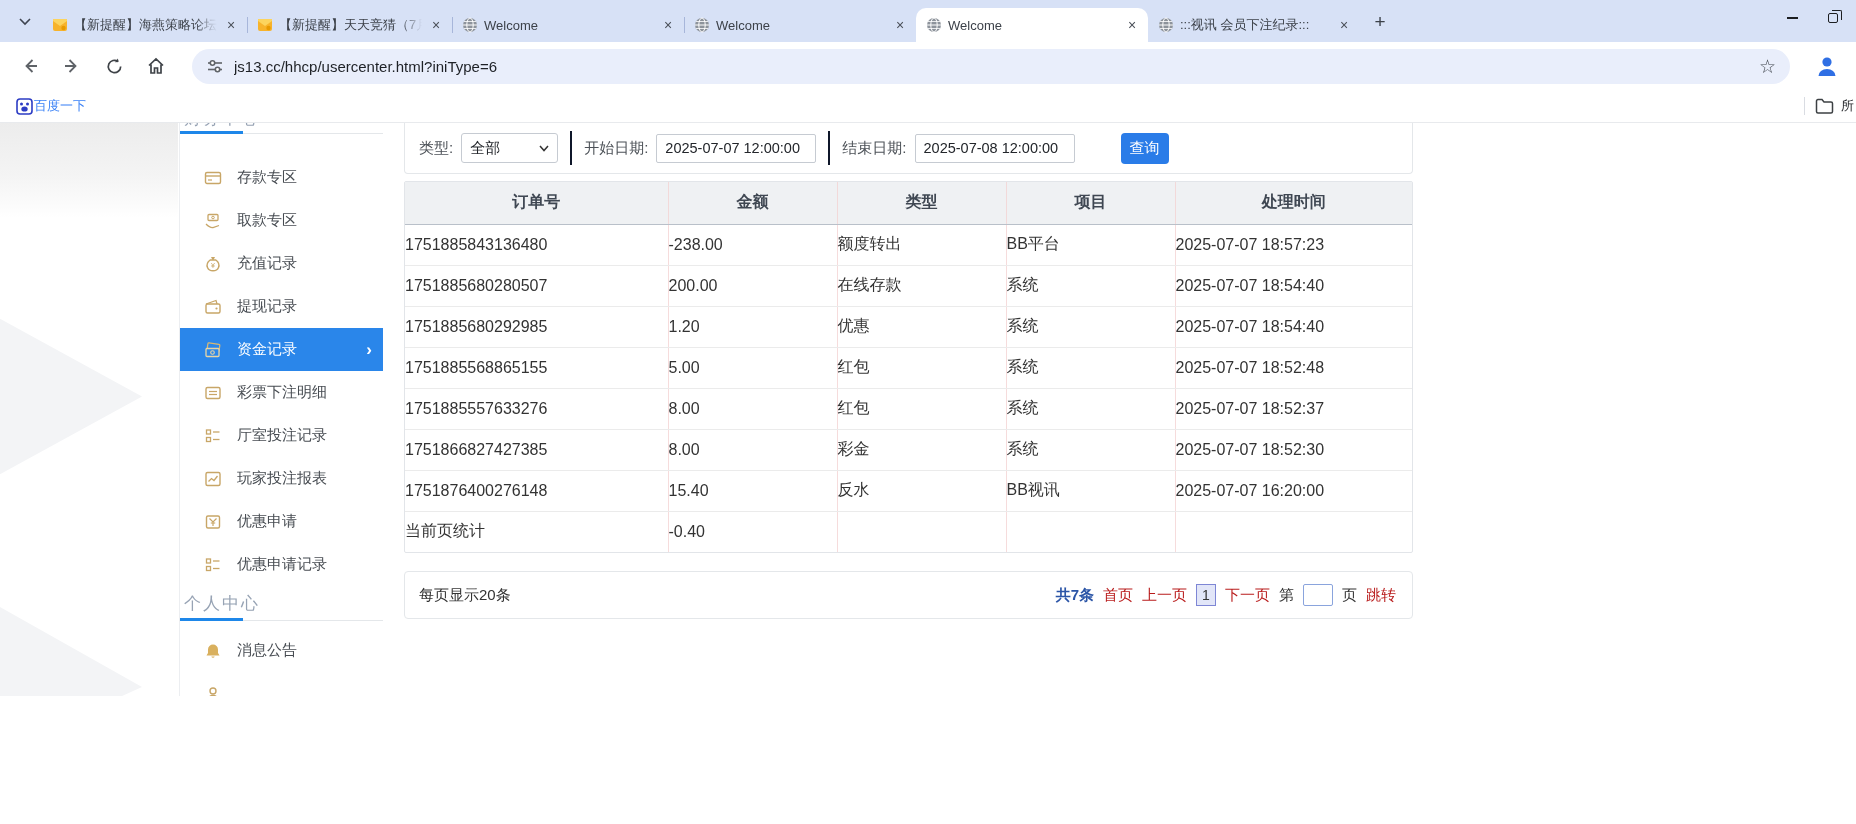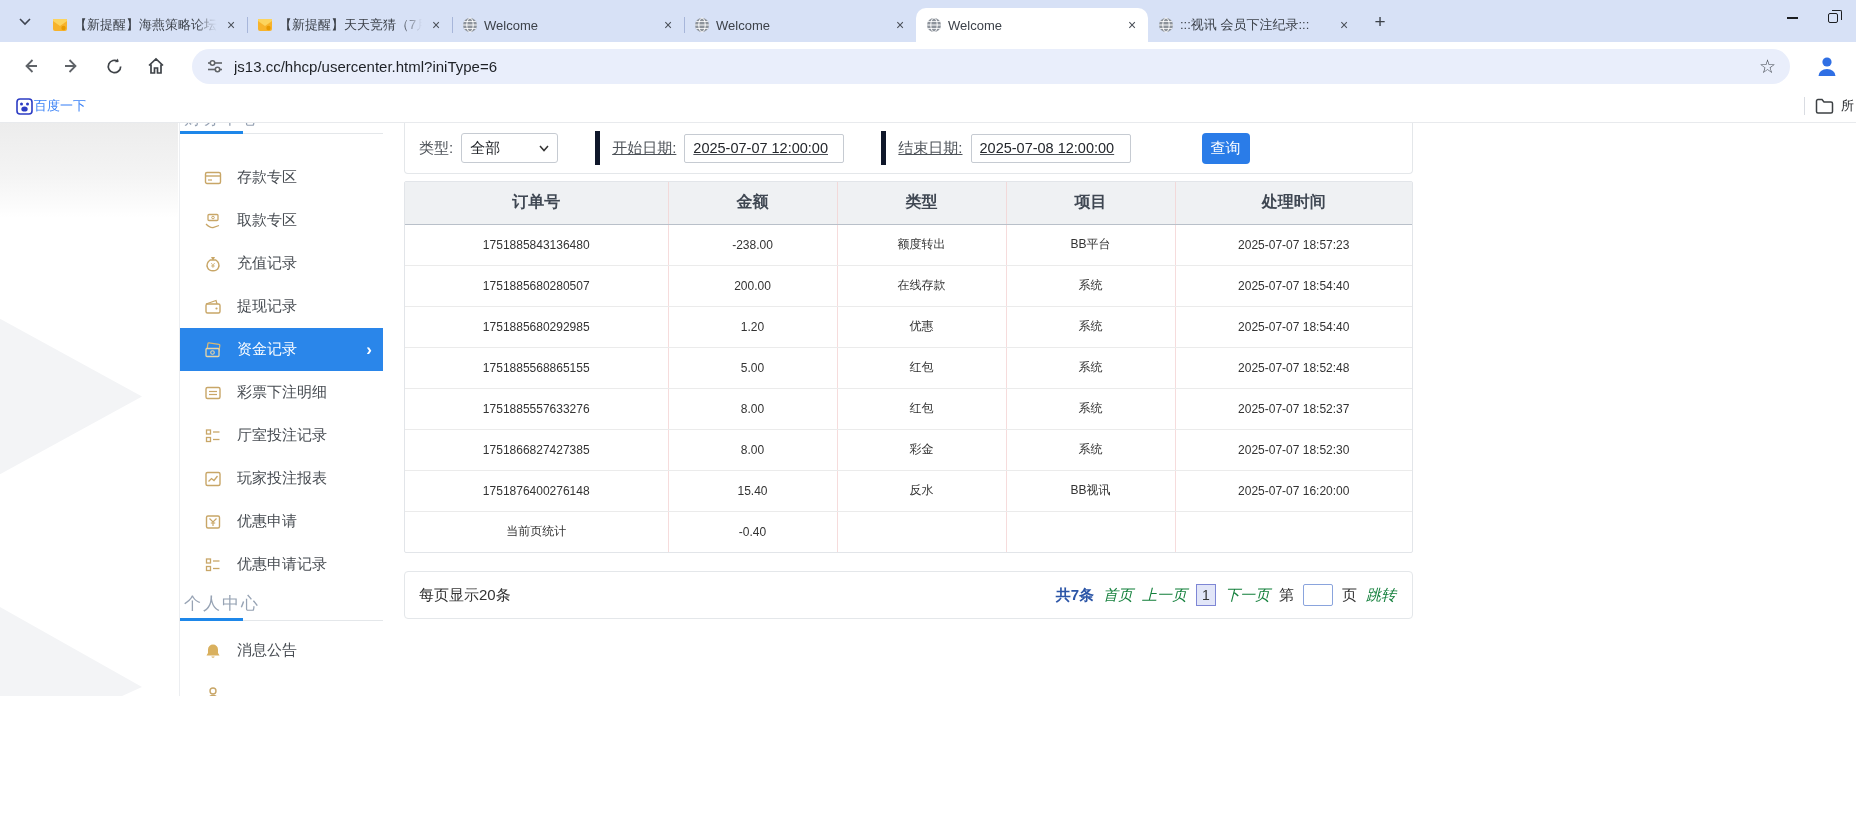--- a/index.html
+++ b/index.html
@@ -54,43 +54,43 @@
   .menu { margin-top:22px; }
   .menu2 { margin-top:8px; }
   .menu-item { height:43px; display:flex; align-items:center; padding-left:24px; gap:15px; font-size:15px; color:#474c52; position:relative; cursor:default; }
   .menu-item svg { flex:none; }
   .menu-item.active { background:#2a86ea; color:#fff; }
   .menu-item.active .chev { position:absolute; right:11px; color:#fff; font-size:17px; font-weight:bold; }
   .sec2-title-wrap { margin-top:6px; }
 
   .main { position:absolute; left:404px; top:0; width:1009px; }
   .filter-panel { height:51px; border:1px solid #e4e7ea; border-top:none; border-radius:0 0 4px 4px;
-                  display:flex; align-items:center; padding-left:14px; font-size:15px; color:#4d5258;gap:25px; }
+                  display:flex; align-items:center; padding-left:14px; font-size:15px; color:#4d5258; }
   .fgroup { display:flex; align-items:center; height:34px; padding:0 12px 0 0; }
-  .fgroup.bl { border-left:5px solid #0f172a; padding-left:12px;text-decoration:underline; }
+  .fgroup.bl { border-left:2px solid #0f172a; padding-left:12px; }
   .flabel { margin-right:8px; white-space:nowrap; }
   .fselect { width:97px; height:30px; border:1px solid #c6cbd2; border-radius:3px; background:#fff; display:flex; align-items:center; padding:0 8px; color:#23262b; }
   .fselect span { flex:1; }
   .finput { height:29px; border:1px solid #c6cbd2; border-radius:2px; background:#fff; padding:3px 8px; font-size:14.5px; color:#23262b; width:160px; font-family:"Liberation Sans","DejaVu Sans",sans-serif; }
   .query-btn { margin-left:34px; width:48px; height:31px; background:#2a7ce8; color:#fff; border:none; border-radius:4px; font-size:15px; cursor:pointer; }
 
   .table-panel { margin-top:7px; border:1px solid #e2e5e9; border-radius:2px; }
   table { width:100%; border-collapse:collapse; table-layout:fixed; }
   col.c1{width:263px;} col.c2{width:169px;} col.c3{width:169px;} col.c4{width:169px;} col.c5{width:237px;}
   th { height:42px; background:#eff1f3; font-size:16px; color:#3f4752; font-weight:bold; border-left:1px solid #f2d9d9; border-bottom:1px solid #b9c0c9;text-align:center; }
   th:first-child { border-left:none; }
-  td { height:41px; text-align:center; font-size:12px; color:#333; border-left:1px solid #f6dcdc; border-bottom:1px solid #ebebeb; }
+  td { height:41px; font-size:16px; color:#333; border-left:1px solid #f6dcdc; border-bottom:1px solid #ebebeb; }
   td:first-child { border-left:none; }
   tr:last-child td { border-bottom:none; }
 
   .pager-panel { margin-top:18px; height:48px; border:1px solid #e4e7ea; border-radius:4px;
                  display:flex; align-items:center; justify-content:space-between; padding:0 16px 0 14px; font-size:15px; color:#333; }
   .pager-right { display:flex; align-items:center; gap:9px; }
   .pg-total { color:#2b55a7; font-weight:bold; }
-  .pg-link { color:#15803d; cursor:pointer;font-style:italic; }
+  .pg-link { color:#b91c1c; cursor:pointer; }
   .pg-cur { min-width:20px; height:22px; border:1px solid #7e86d5; background:#e2e6f8; color:#333;
             display:flex; align-items:center; justify-content:center; font-size:14px; padding:0 3px; }
   .pg-jump-input { width:30px; height:22px; border:1px solid #8aa4dd; border-radius:2px; background:#fff; }
 </style>
 </head>
 <body>
 
 <div class="tabstrip">
   <div class="tab-search">
     <svg width="12" height="8" viewBox="0 0 12 8">

